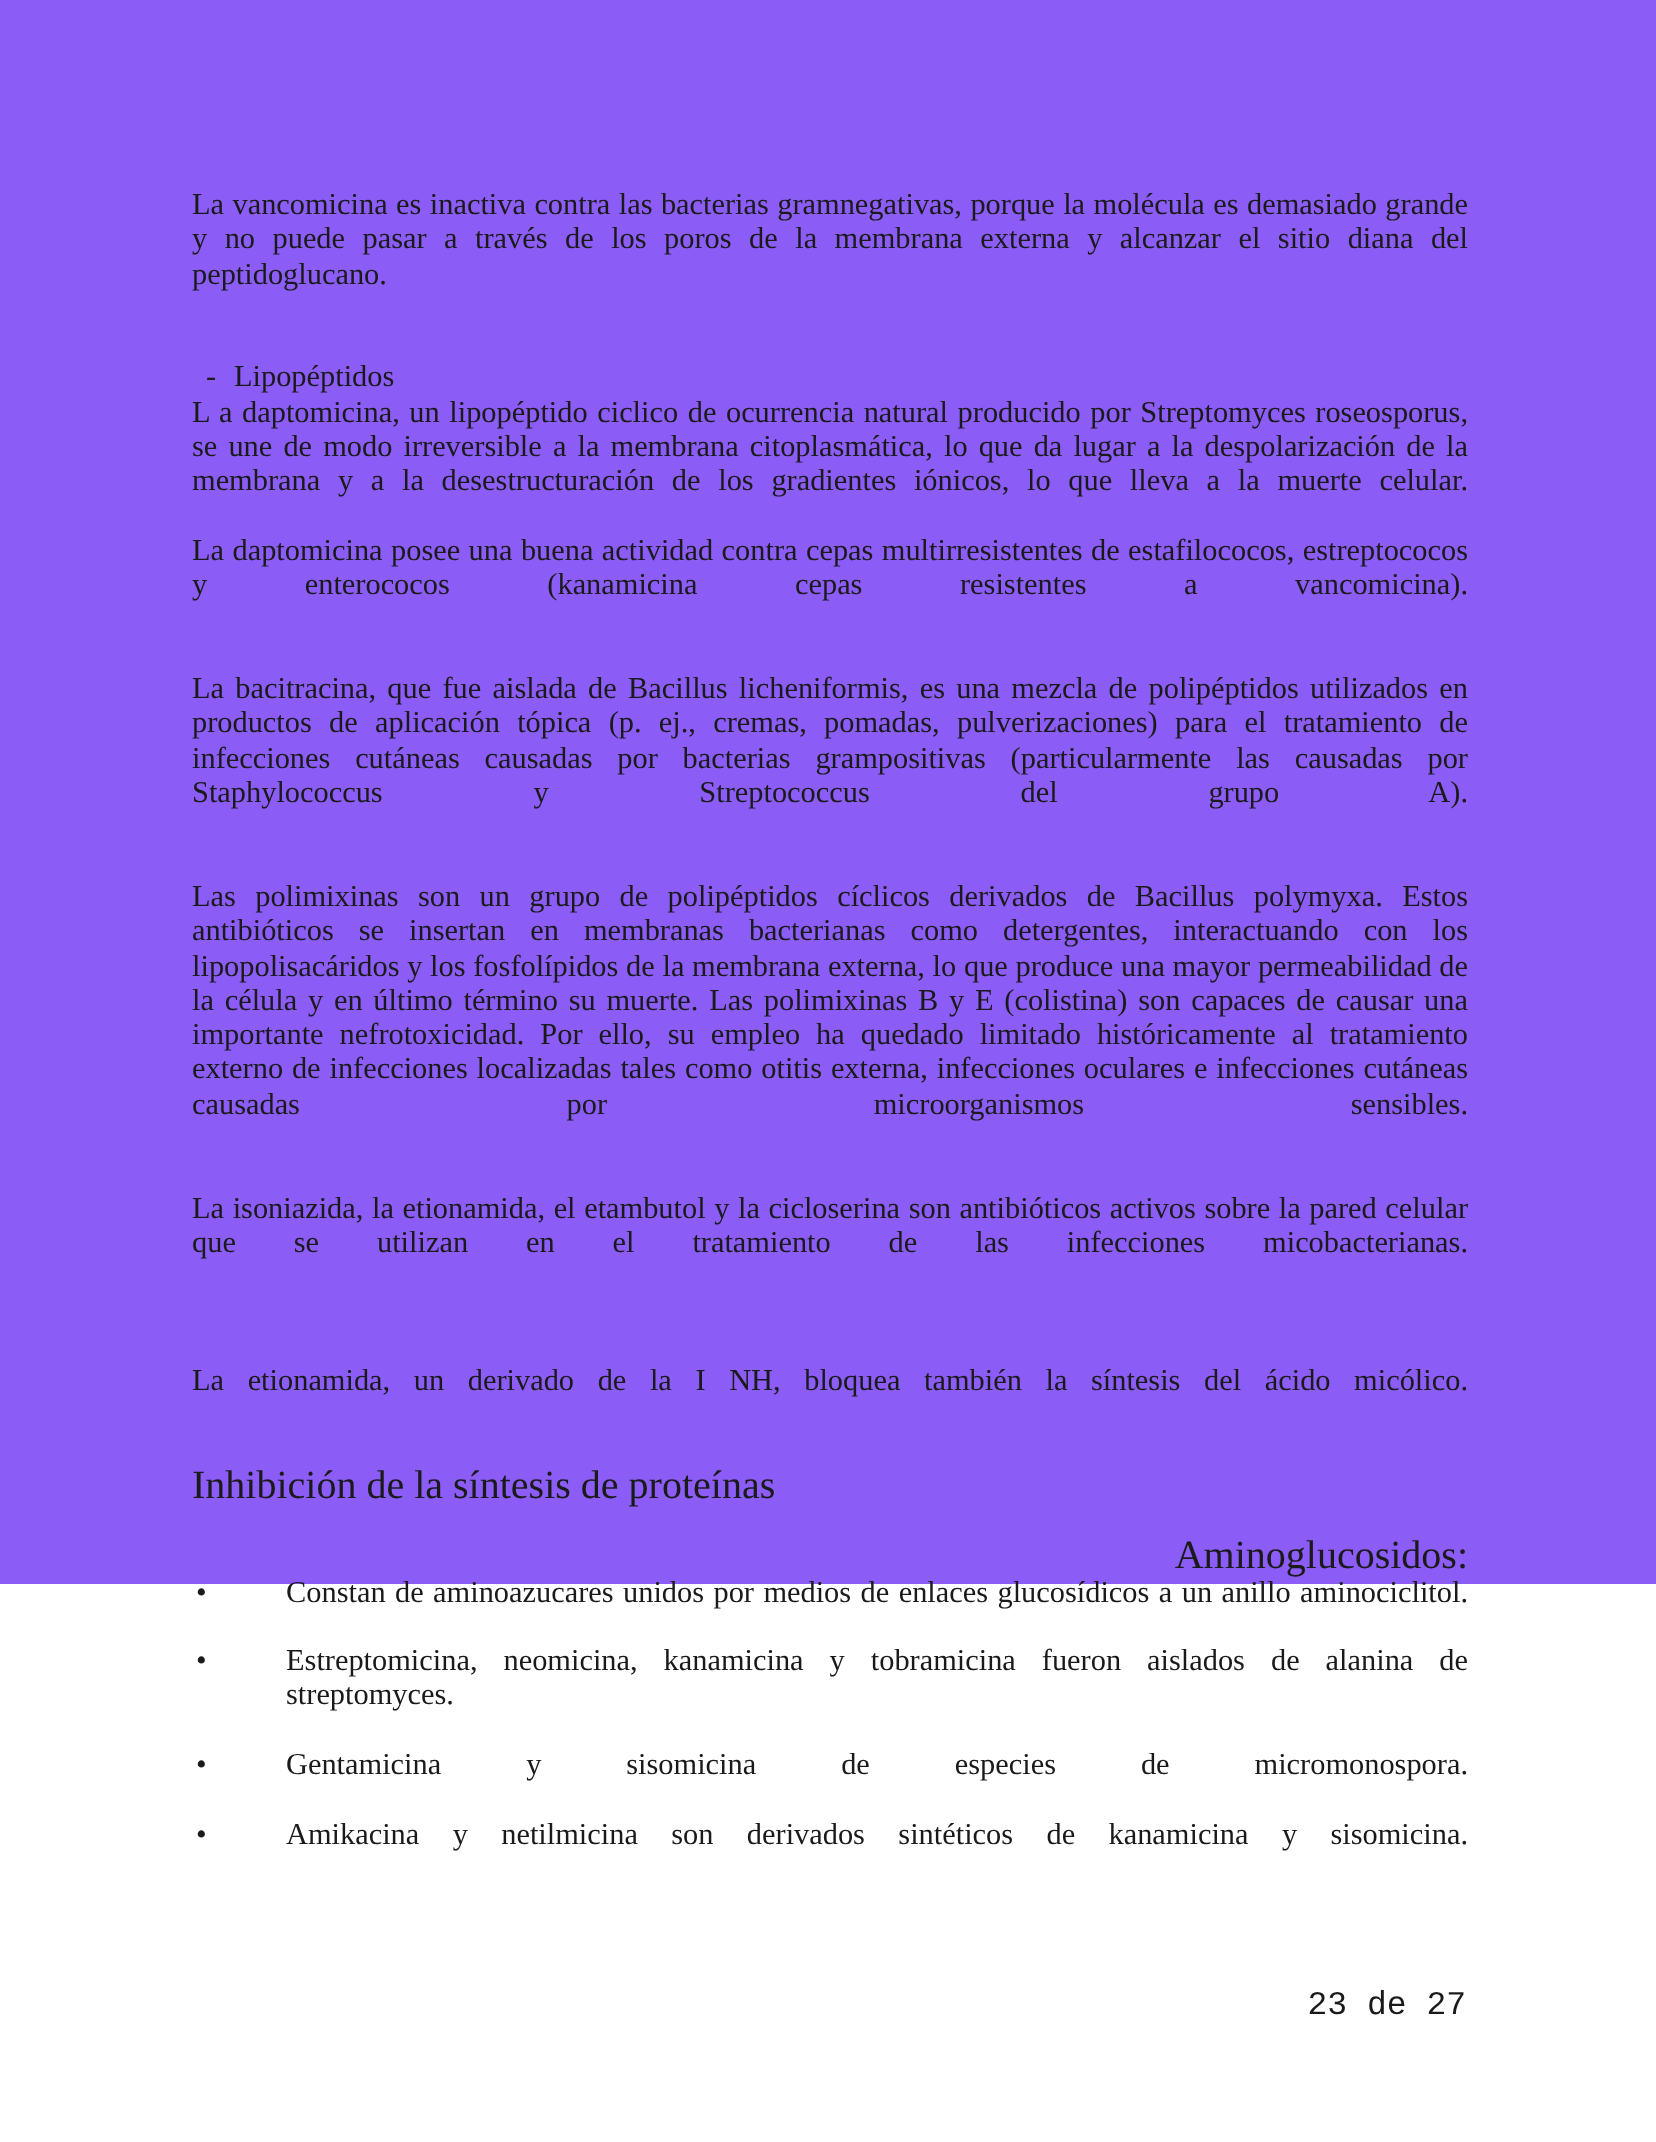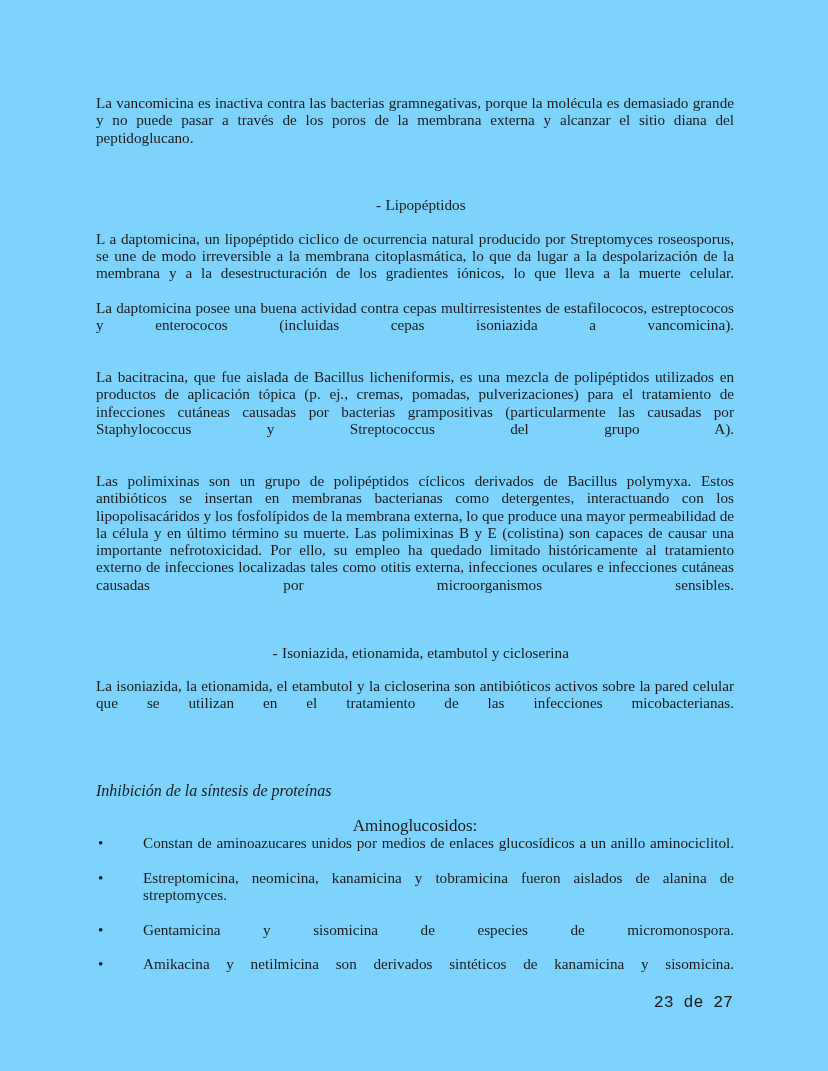--- a/index.html
+++ b/index.html
@@ -11,22 +11,22 @@
   body {
     width: 828px;
     height: 1071px;
     font-family: "Liberation Serif", "DejaVu Serif", serif;
     color: #1a1a1a;
     -webkit-font-smoothing: antialiased;
   }
   .page {
     position: relative;
     width: 828px;
-    height: 1071px;
-    background: #7dd3fc;
+    height: 792px;
+    background: #8b5cf6;
     box-sizing: border-box;
   }
   .content {
     position: absolute;
     left: 96px;
     top: 94px;
     width: 638px;
   }
   p, .para {
     margin: 0;
@@ -34,45 +34,44 @@
     line-height: 17.3px;
     text-align: justify;
     text-justify: inter-word;
     color: #1a1a1a;
   }
   .gap {
     height: 17.3px;
   }
   
   .dash-head {
-    margin: 16px;
+    margin: 0;
     font-size: 15.2px;
     line-height: 17.3px;
-    text-align: center;
+    text-align: left;
     padding-left: 7px;
     color: #1a1a1a;
   }
   .dash-head .dash {
     display: inline-block;
     width: 14px;
   }
   
   .section-title {
     margin: 0;
-    font-size: 16px;
+    font-size: 20px;
     line-height: 19px;
-    font-style: italic;
     text-align: left;
     color: #1a1a1a;
   }
   .list-intro {
     margin: 0;
-    font-size: 17px;
+    font-size: 20px;
     line-height: 17.3px;
-    text-align: center;
+    text-align: right;
     color: #1a1a1a;
   }
   ul.bullets {
     margin: 0;
     padding: 0;
     list-style: none;
   }
   ul.bullets li {
     position: relative;
     margin: 0;
@@ -118,30 +117,30 @@
 </head>
 <body>
 
 <div class="page">
 
   <div class="content" id="body-root">
       <p class="para">La vancomicina es inactiva contra las bacterias gramnegativas, porque la molécula es demasiado grande y no puede pasar a través de los poros de la membrana externa y alcanzar el sitio diana del peptidoglucano.</p>
       <div class="gap"></div>
       <p class="dash-head"><span class="dash">-</span><span>Lipopéptidos</span></p>
       <p class="para">L a daptomicina, un lipopéptido ciclico de ocurrencia natural producido por Streptomyces roseosporus, se une de modo irreversible a la membrana citoplasmática, lo que da lugar a la despolarización de la membrana y a la desestructuración de los gradientes iónicos, lo que lleva a la muerte celular.</p>
-      <p class="para">La daptomicina posee una buena actividad contra cepas multirresistentes de estafilococos, estreptococos y enterococos (incluidas cepas isoniazida a vancomicina).</p>
+      <p class="para">La daptomicina posee una buena actividad contra cepas multirresistentes de estafilococos, estreptococos y enterococos (kanamicina cepas resistentes a vancomicina).</p>
       <div class="gap"></div>
       <p class="para">La bacitracina, que fue aislada de Bacillus licheniformis, es una mezcla de polipéptidos utilizados en productos de aplicación tópica (p. ej., cremas, pomadas, pulverizaciones) para el tratamiento de infecciones cutáneas causadas por bacterias grampositivas (particularmente las causadas por Staphylococcus y Streptococcus del grupo A).</p>
       <div class="gap"></div>
       <p class="para">Las polimixinas son un grupo de polipéptidos cíclicos derivados de Bacillus polymyxa. Estos antibióticos se insertan en membranas bacterianas como detergentes, interactuando con los lipopolisacáridos y los fosfolípidos de la membrana externa, lo que produce una mayor permeabilidad de la célula y en último término su muerte. Las polimixinas B y E (colistina) son capaces de causar una importante nefrotoxicidad. Por ello, su empleo ha quedado limitado históricamente al tratamiento externo de infecciones localizadas tales como otitis externa, infecciones oculares e infecciones cutáneas causadas por microorganismos sensibles.</p>
       <div class="gap"></div>
-      <p class="dash-head"><span class="dash">-</span><span>Isoniazida, etionamida, etambutol y cicloserina</span></p>
       <p class="para">La isoniazida, la etionamida, el etambutol y la cicloserina son antibióticos activos sobre la pared celular que se utilizan en el tratamiento de las infecciones micobacterianas.</p>
       <div class="gap"></div>
       <div class="gap"></div>
+      <p class="para">La etionamida, un derivado de la I NH, bloquea también la síntesis del ácido micólico.</p>
       <div class="gap"></div>
       <p class="section-title">Inhibición de la síntesis de proteínas</p>
       <div class="gap"></div>
       <p class="list-intro">Aminoglucosidos:</p>
       <ul class="bullets">
         <li><span class="bullet">•</span><span>Constan de aminoazucares unidos por medios de enlaces glucosídicos a un anillo aminociclitol.</span></li>
         <li><span class="bullet">•</span><span>Estreptomicina, neomicina, kanamicina y tobramicina     fueron aislados de alanina de streptomyces.</span></li>
         <li><span class="bullet">•</span><span>Gentamicina y sisomicina de especies de micromonospora.</span></li>
         <li><span class="bullet">•</span><span>Amikacina y netilmicina son derivados sintéticos de kanamicina y sisomicina.</span></li>
       </ul>

